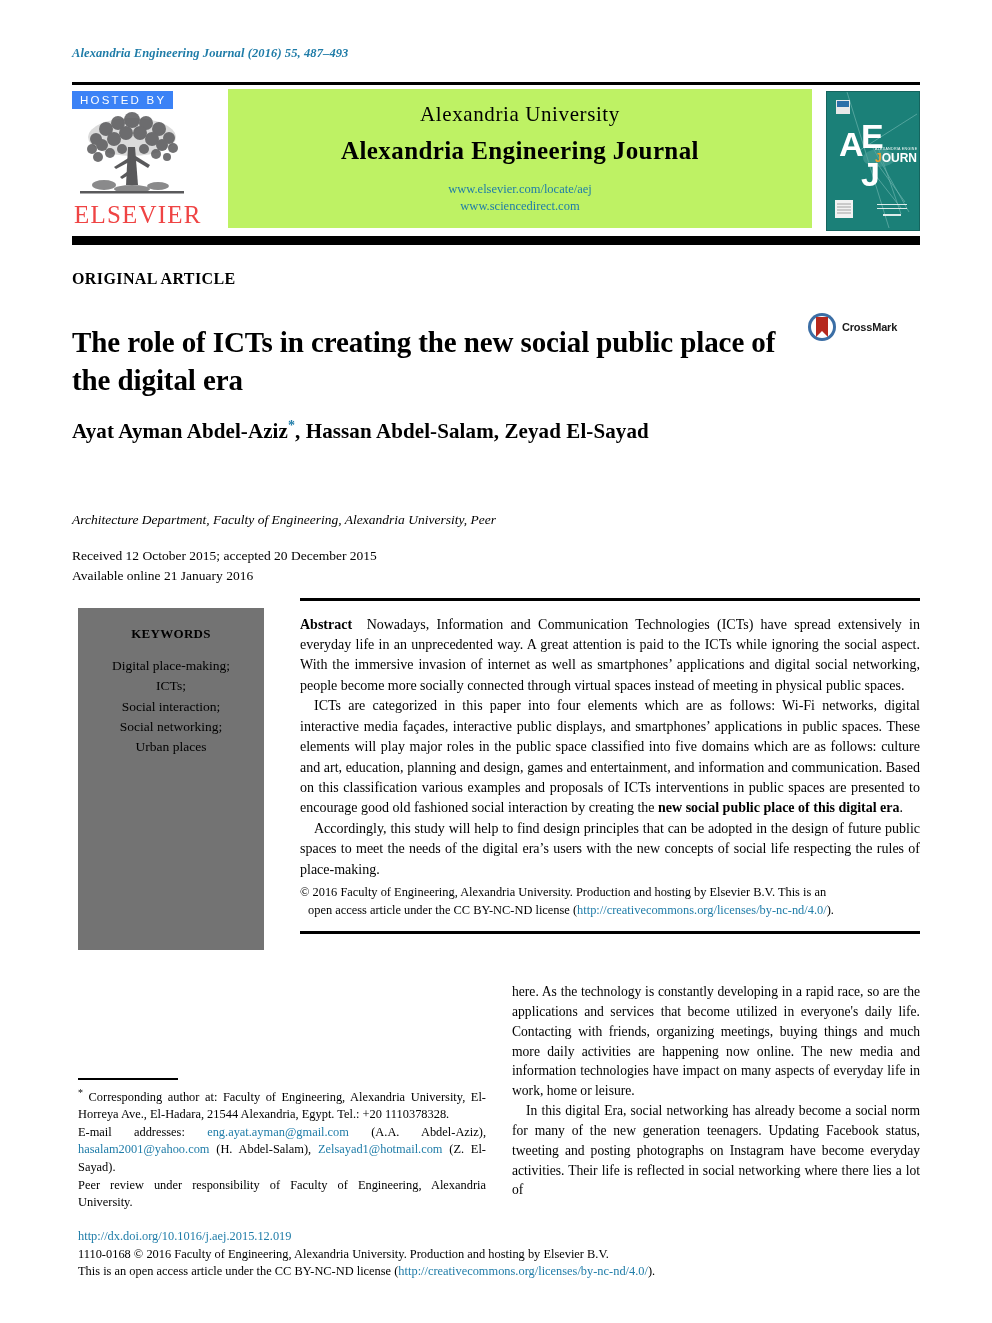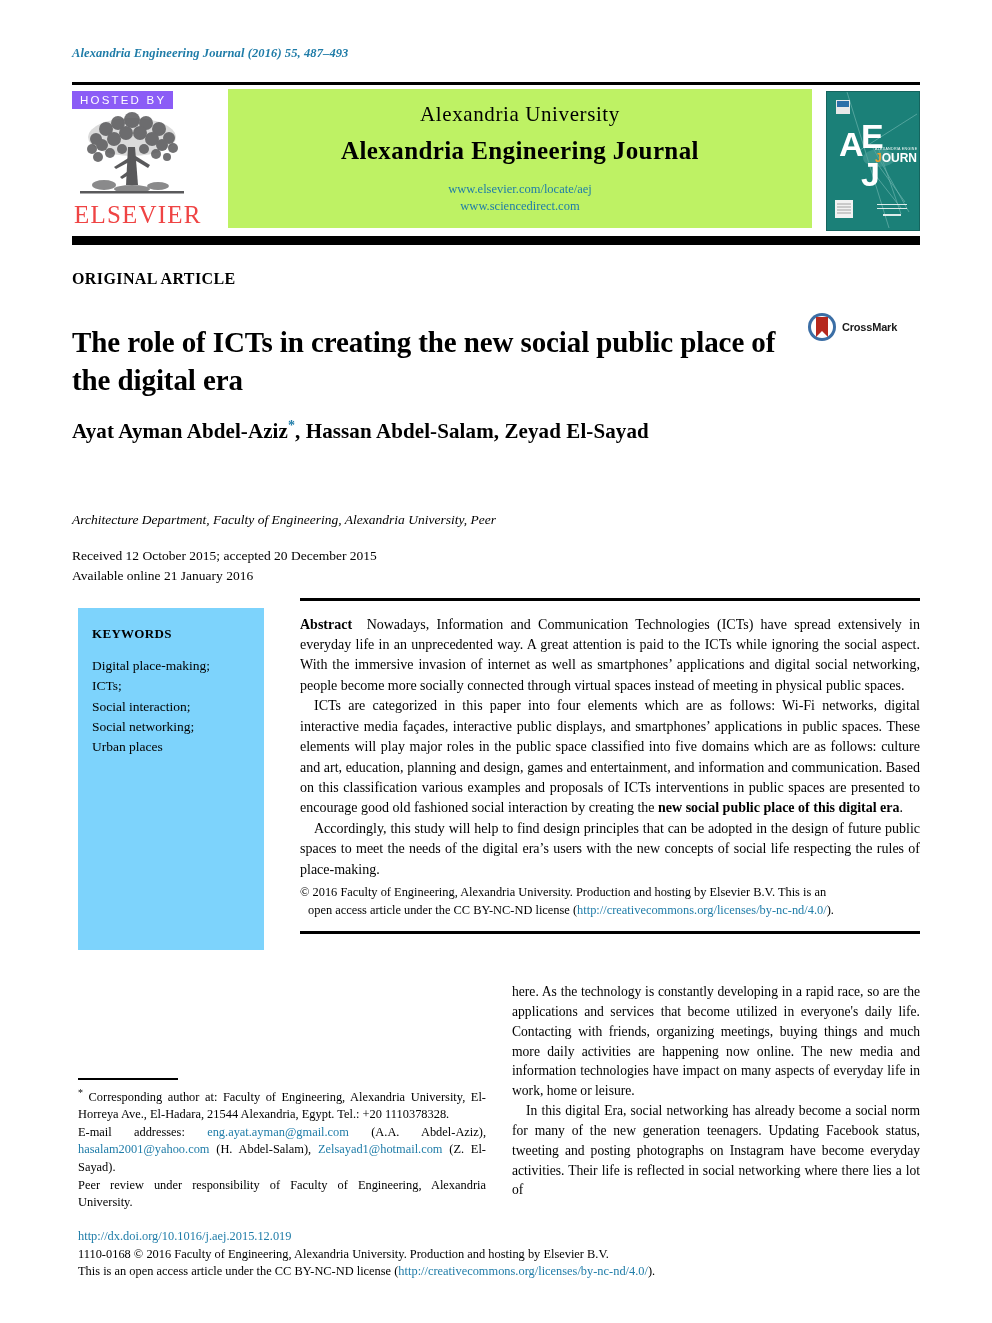--- a/index.html
+++ b/index.html
@@ -60,21 +60,21 @@
   .elsevier-block {
     width: 148px;
     flex: 0 0 148px;
     display: flex;
     flex-direction: column;
     align-items: flex-start;
     padding-top: 2px;
     background: #fff;
   }
   .hosted-by {
-    background: #8b5cf6;
+    background: #3b82f6;
     color: #ffffff;
     font-family: "Liberation Sans", sans-serif;
     font-size: 11.5px;
     letter-spacing: 2.2px;
     padding: 3px 7px 3px 8px;
     margin-bottom: 2px;
   }
   .tree-wrap {
     width: 118px;
     height: 92px;
@@ -205,23 +205,24 @@
     padding-top: 14px;
   }
 
   
   .kw-box {
     position: absolute;
     top: 608px;
     left: 6px;
     width: 186px;
     height: 342px;
-    background: #7dd3fc;
+    background: #737373;
     padding: 18px 14px 0 14px;
     box-sizing: border-box;
+    text-align: center;
   }
   .kw-title {
     font-size: 13px;
     font-weight: bold;
     letter-spacing: 0.3px;
     margin-bottom: 14px;
   }
   .kw-list {
     font-size: 13.5px;
     line-height: 1.5;

